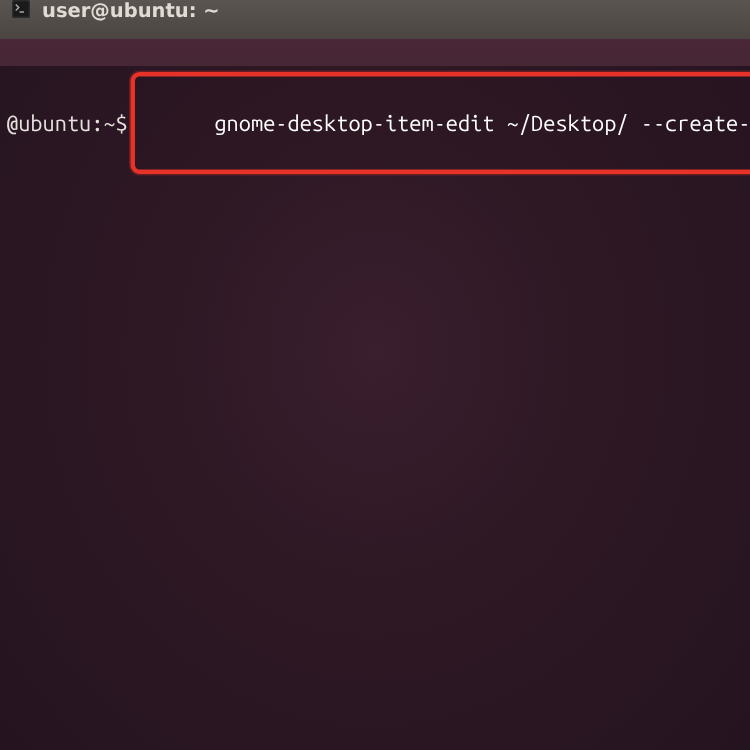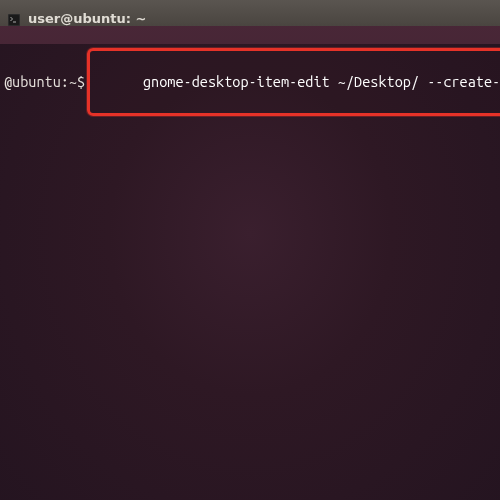--- a/index.html
+++ b/index.html
@@ -13,21 +13,21 @@
       overflow: hidden;
       font-family: "DejaVu Sans", "Liberation Sans", sans-serif;
       font-size: 13px;
       background: linear-gradient(to bottom, #4a2838 0%, #3e1f2e 40%, #321825 100%);
       position: relative;
     }
     .titlebar {
       height: 26px;
       background: linear-gradient(to bottom, #5a5550 0%, #4a4540 100%);
       display: flex;
-      align-items: flex-end;
+      align-items: flex-start;
       padding: 0 8px;
       color: #d8d4cc;
     }
     .titlebar-icon {
       width: 12px;
       height: 12px;
       margin-right: 8px;
       display: inline-flex;
       align-items: center;
       justify-content: center;

